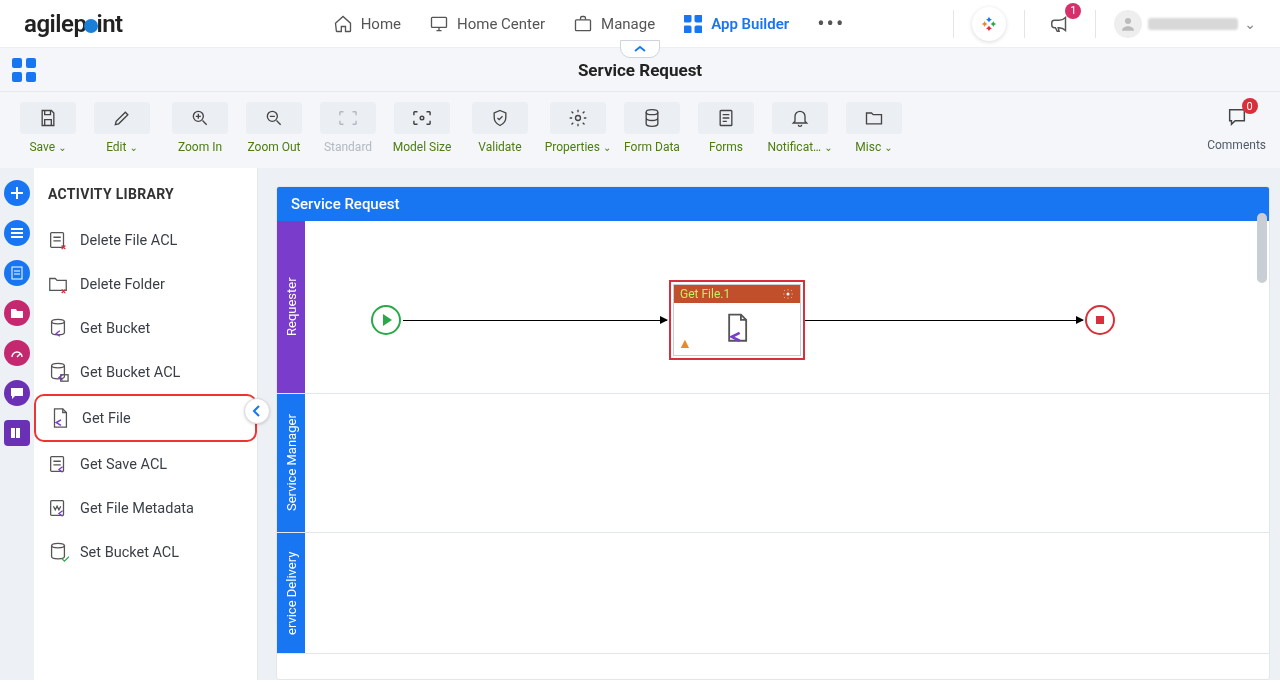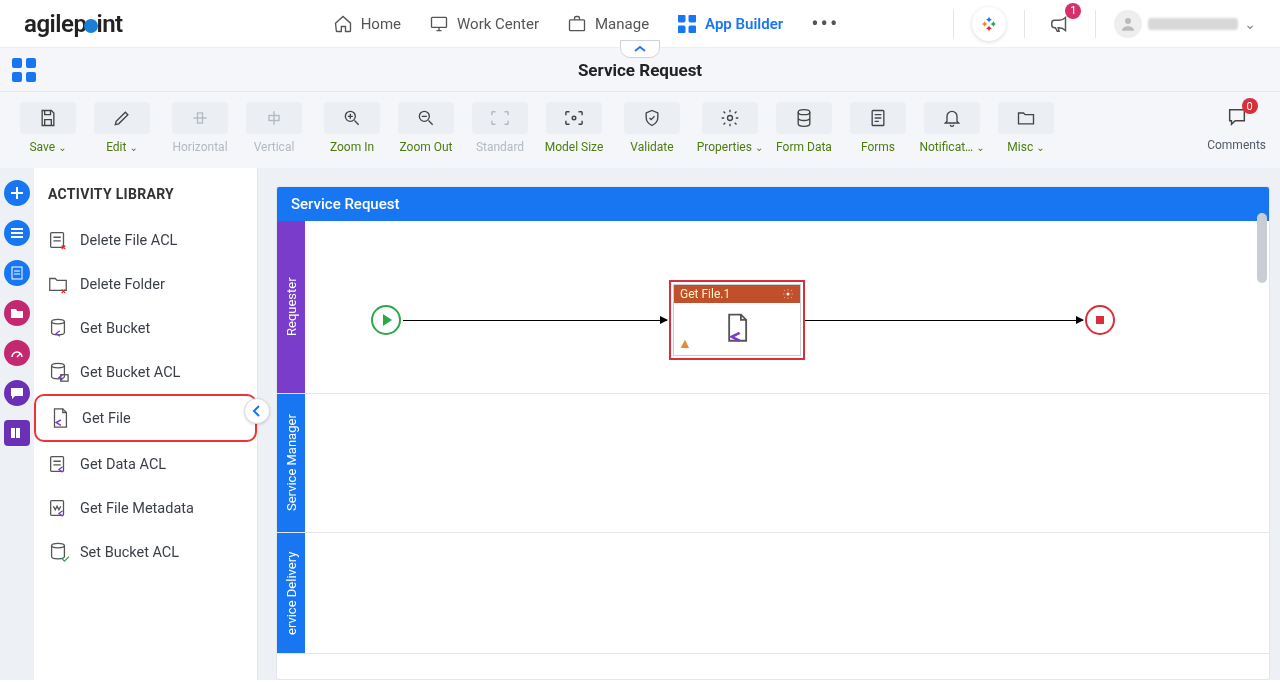--- a/index.html
+++ b/index.html
@@ -77,21 +77,21 @@
 
   
   .node-circle{ width:30px;height:30px;border-radius:50%; position:absolute; display:flex;align-items:center;justify-content:center; background:#fff;}
   .start{ border:2px solid #2ba84a; left:66px; top:84px;}
   .start::after{content:""; border-left:9px solid #2ba84a; border-top:6px solid transparent; border-bottom:6px solid transparent; margin-left:2px;}
   .end{ border:2px solid #d82f3a; left:780px; top:84px;}
   .end::after{content:""; width:8px;height:8px; background:#d82f3a;}
 
   .activity-node{ position:absolute; left:364px; top:59px; border:2px solid #d82f3a; padding:2px; background:#fff;}
   .activity-inner{ width:128px; border:1px solid #c9cdd4;}
-  .activity-hdr{ background:#c14f2b; color:#fef9c3; font-size:12px; padding:2px 6px; display:flex; align-items:center; justify-content:space-between;}
+  .activity-hdr{ background:#c14f2b; color:#bef264; font-size:12px; padding:2px 6px; display:flex; align-items:center; justify-content:space-between;}
   .activity-body{ height:52px; display:flex; align-items:center; justify-content:center; position:relative;}
   .warn-tri{ position:absolute; left:4px; bottom:4px; color:#e8892c; font-size:14px;}
 
   .edge{ position:absolute; height:1px; background:#000;}
   .edge::after{content:""; position:absolute; right:-1px; top:-4px; border-left:8px solid #000; border-top:4.5px solid transparent; border-bottom:4.5px solid transparent;}
   .e1{ left:98px; top:99px; width:264px;}
   .e2{ left:500px; top:99px; width:278px;}
 
   .vscroll{ position:absolute; right:2px; top:26px; width:10px; height:70px; background:#c9cdd4; border-radius:5px;}
 </style>
@@ -111,21 +111,21 @@
         </span>
       <span>Home</span>
     </div>
     <div class="nav-item">
       <span class="icon">
           <svg width="20" height="20" viewBox="0 0 24 24" fill="none" stroke="#555" stroke-width="1.6">
             <rect x="3" y="4" width="18" height="12" rx="1"></rect>
             <path d="M9 20h6M12 16v4"></path>
           </svg>
         </span>
-      <span>Work Center</span>
+      <span>Home Center</span>
     </div>
     <div class="nav-item">
       <span class="icon">
           <svg width="20" height="20" viewBox="0 0 24 24" fill="none" stroke="#555" stroke-width="1.6">
             <rect x="3" y="7" width="18" height="13" rx="1"></rect>
             <path d="M9 7V5a2 2 0 0 1 2-2h2a2 2 0 0 1 2 2v2"></path>
           </svg>
         </span>
       <span>Manage</span>
     </div>
@@ -208,44 +208,20 @@
             <path d="M4 20l4-1 11-11-3-3L5 16z"></path>
           </svg>
         </div>
       <div class="tlabel">
           <span>Edit</span>
           <span class="chev-down">⌄</span>
         </div>
     </div>
   </div>
   <div class="tool-group">
-    <div class="tool disabled">
-      <div class="ticon">
-          <svg width="20" height="20" viewBox="0 0 24 24" fill="none" stroke="#b3b9c2" stroke-width="1.6">
-            <path d="M4 12h16"></path>
-            <rect x="9" y="6" width="6" height="12"></rect>
-          </svg>
-        </div>
-      <div class="tlabel">
-          <span>Horizontal</span>
-        </div>
-    </div>
-    <div class="tool disabled">
-      <div class="ticon">
-          <svg width="20" height="20" viewBox="0 0 24 24" fill="none" stroke="#b3b9c2" stroke-width="1.6">
-            <path d="M12 4v16"></path>
-            <rect x="6" y="9" width="12" height="6"></rect>
-          </svg>
-        </div>
-      <div class="tlabel">
-          <span>Vertical</span>
-        </div>
-    </div>
-  </div>
-  <div class="tool-group">
     <div class="tool">
       <div class="ticon">
           <svg width="20" height="20" viewBox="0 0 24 24" fill="none" stroke="#444" stroke-width="1.6">
             <circle cx="10" cy="10" r="6"></circle>
             <path d="M15 15l5 5M10 7v6M7 10h6"></path>
           </svg>
         </div>
       <div class="tlabel">
           <span>Zoom In</span>
         </div>
@@ -461,21 +437,21 @@
           <span>Get File</span>
         </div>
       <div class="act-item">
           <span class="aicon">
             <svg width="22" height="22" viewBox="0 0 24 24" fill="none" stroke="#555" stroke-width="1.4">
               <rect x="4" y="4" width="14" height="16" rx="1"></rect>
               <path d="M7 9h8M7 13h8"></path>
               <path d="M17 21l-4-3 4-3" stroke="#7a3cca"></path>
             </svg>
           </span>
-          <span>Get Data ACL</span>
+          <span>Get Save ACL</span>
         </div>
       <div class="act-item">
           <span class="aicon">
             <svg width="22" height="22" viewBox="0 0 24 24" fill="none" stroke="#555" stroke-width="1.4">
               <rect x="4" y="4" width="14" height="16" rx="1"></rect>
               <path d="M7 10l2 4 2-4 2 4 2-4"></path>
               <path d="M17 21l-4-3 4-3" stroke="#7a3cca"></path>
             </svg>
           </span>
           <span>Get File Metadata</span>

